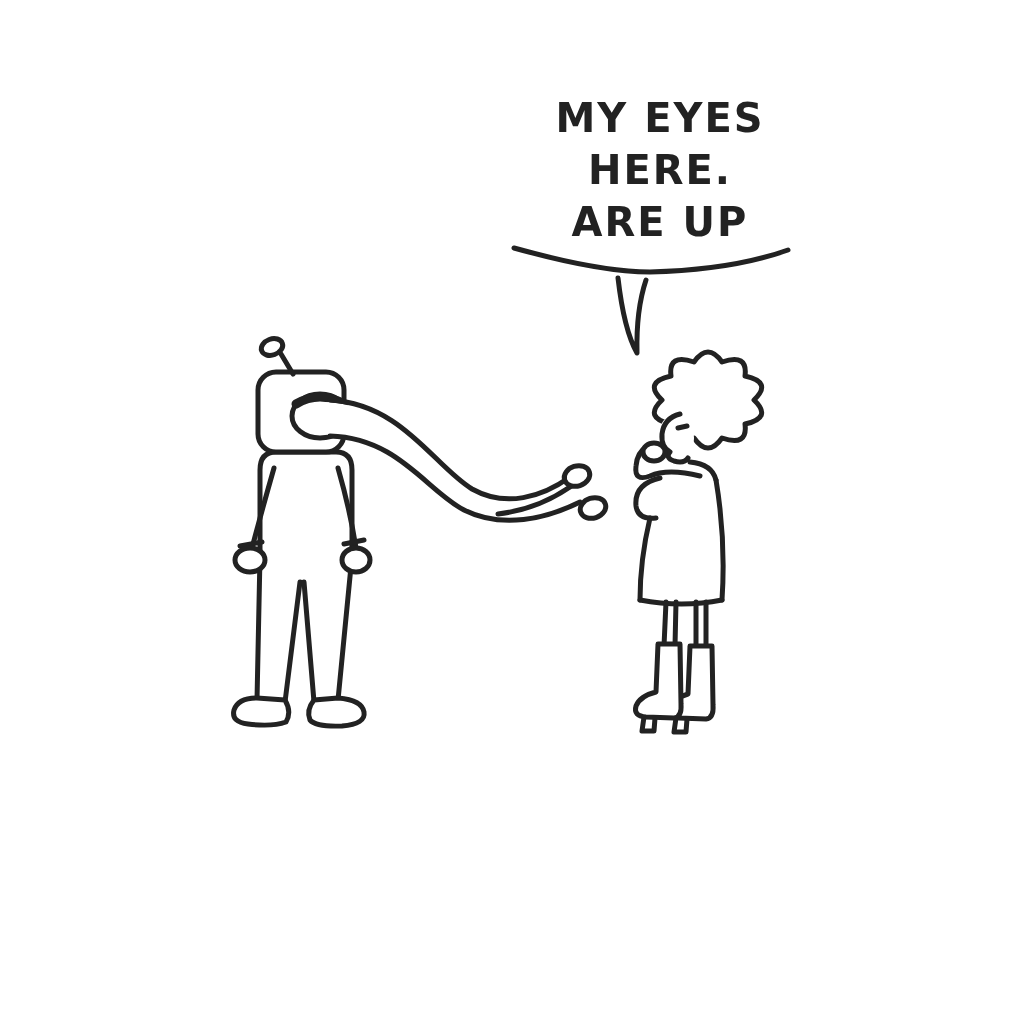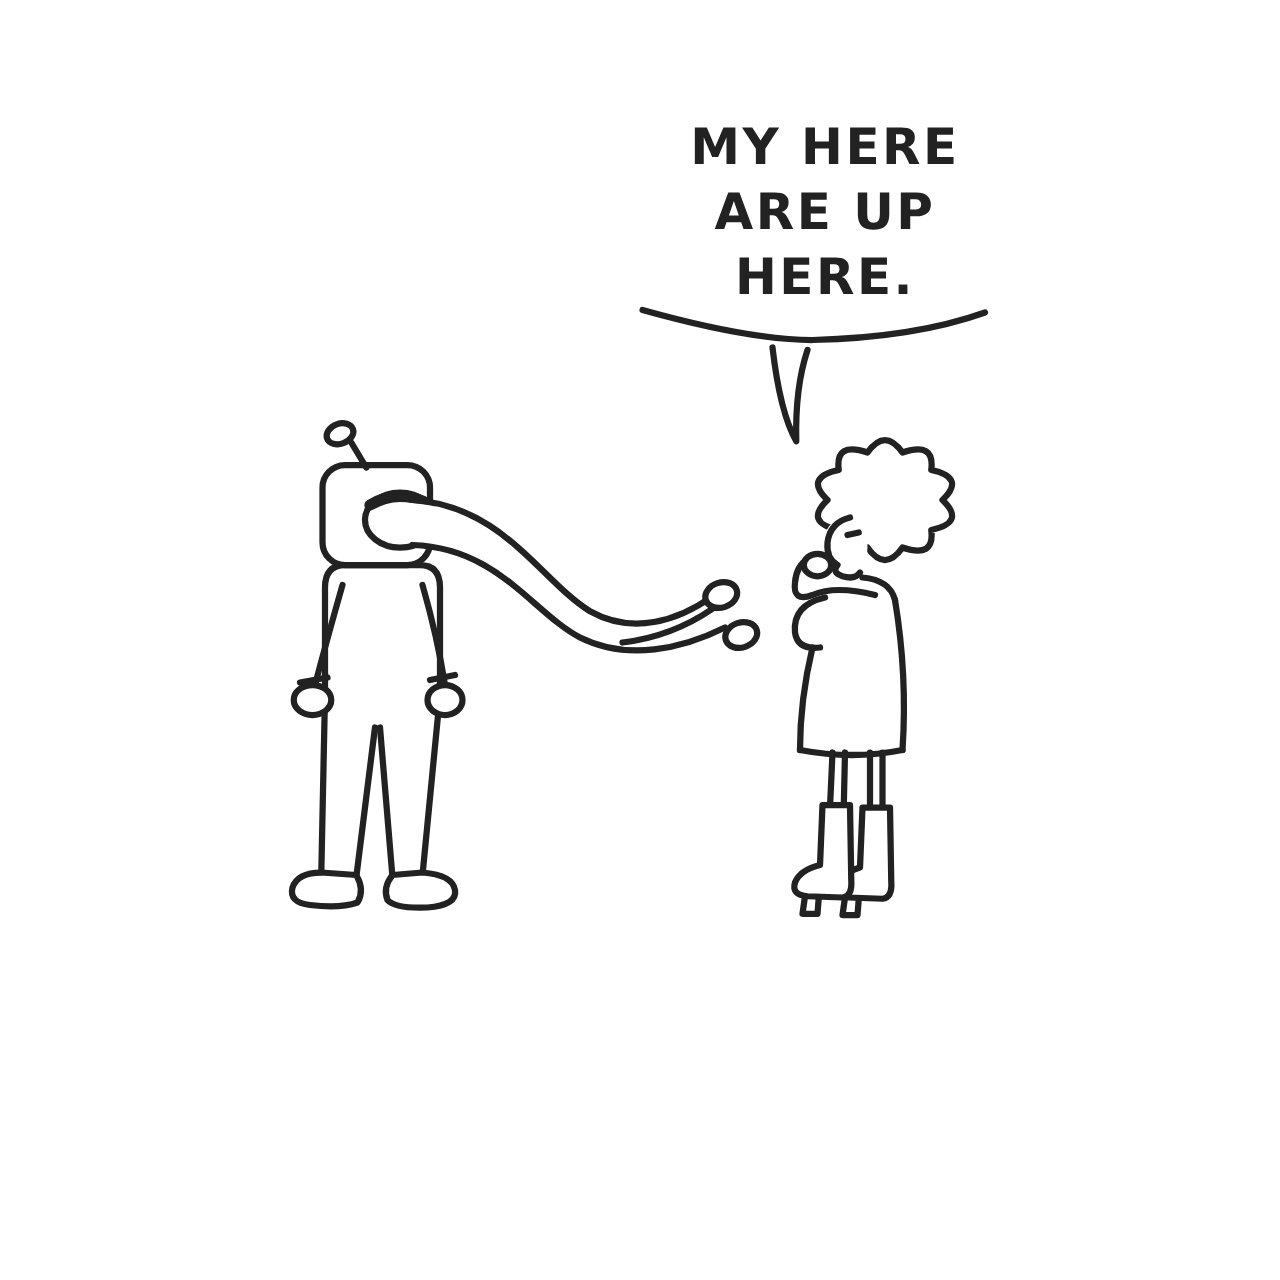--- a/index.html
+++ b/index.html
@@ -116,19 +116,19 @@
       <path class="ink" d="M 706 602 L 706 646"></path>
 
       <path class="ink" d="M 676 718 L 674 732 L 686 732 L 687 719"></path>
       <path class="white-fill" d="M 690 646 L 688 694 Q 674 698 670 708 Q 667 717 679 718 L 706 719 Q 714 718 713 705 L 712 646 Z"></path>
       <path class="ink" d="M 644 717 L 642 731 L 654 731 L 655 718"></path>
       <path class="white-fill" d="M 658 644 L 656 692 Q 640 696 636 706 Q 633 716 646 717 L 674 718 Q 682 717 681 704 L 680 644 Z"></path>
     </g>
   </svg>
 
   <div class="speech-text">
-    <span>MY HERE</span>
+    <span>MY EYES</span>
+    <span>HERE.</span>
     <span>ARE UP</span>
-    <span>HERE.</span>
   </div>
 
 
 </div>
 
 </body></html>

